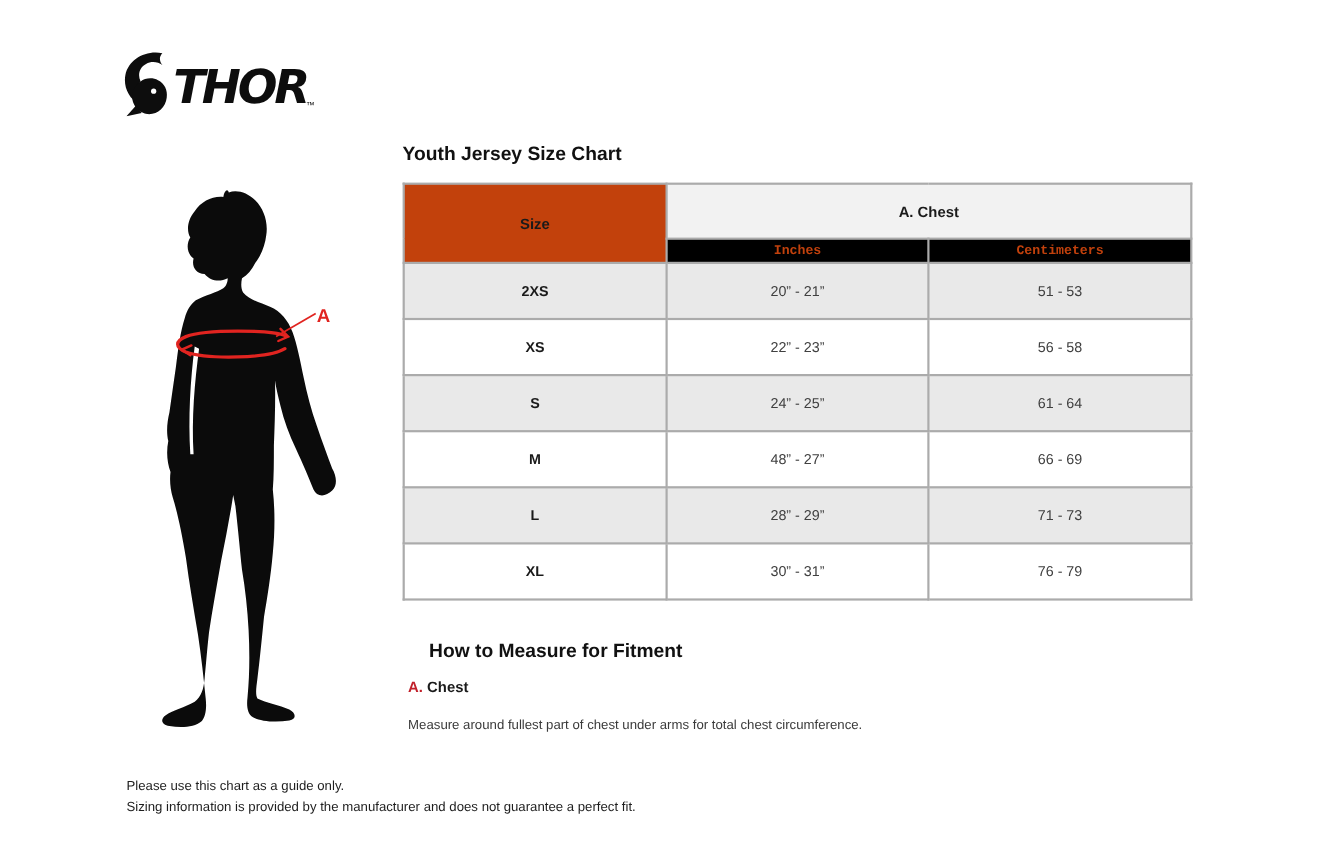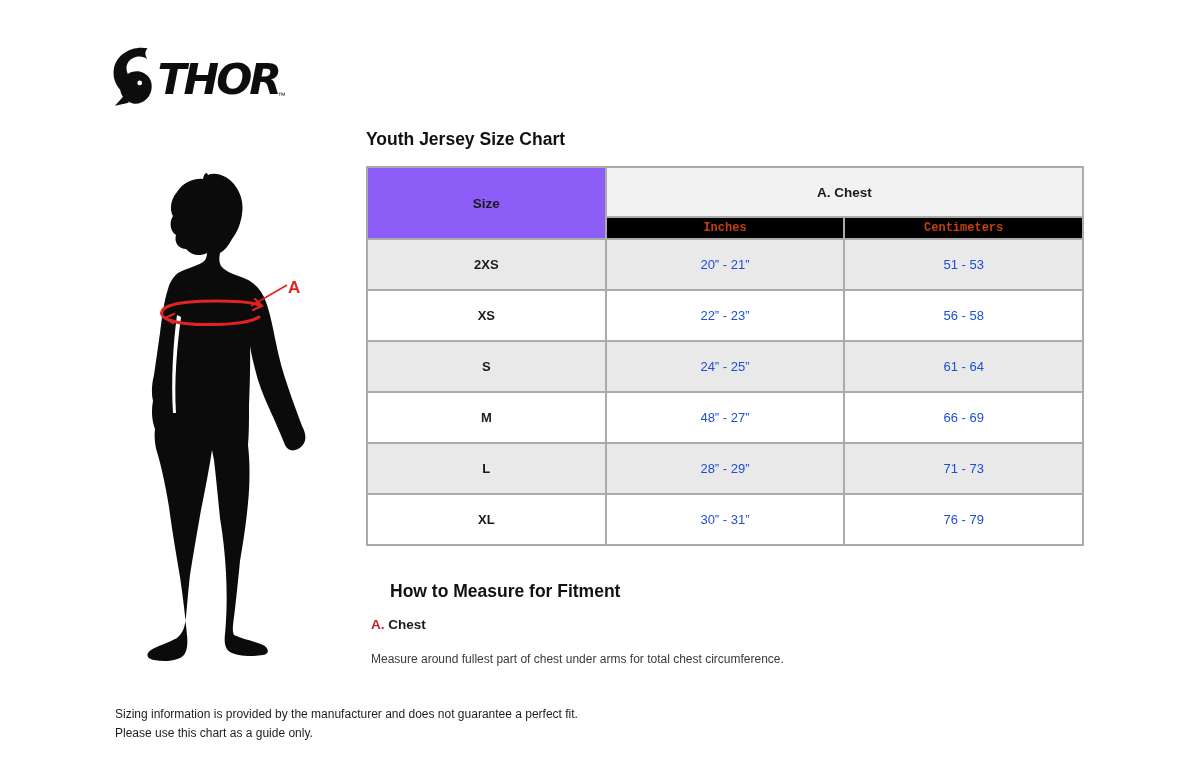--- a/index.html
+++ b/index.html
@@ -61,41 +61,41 @@
     border: 2px solid #ababab;
     text-align: center;
     vertical-align: middle;
     padding: 0;
   }
   .col-size  { width: 238px; }
   .col-in    { width: 238px; }
   .col-cm    { width: 238px; }
 
   th.size-head {
-    background: #8b5cf6;
+    background: #c2410c;
     font-size: 13.5px;
     font-weight: bold;
     color: #1a1a1a;
   }
   th.group-head {
     background: #f2f2f2;
     height: 48px;
     font-size: 13.5px;
     font-weight: bold;
     color: #1a1a1a;
   }
   th.sub-head {
     background: #000000;
     color: #c2410c;
     height: 20px;
     font-size: 12px;
     font-weight: bold;
     font-family: Liberation Mono, monospace;
   }
-  tr.data-row td { height: 49px; color: #1d4ed8; }
+  tr.data-row td { height: 49px; color: #404040; }
   tr.data-row td.size-cell { font-weight: bold; color: #1a1a1a; }
   tr.data-row.alt td { background: #e9e9e9; }
   tr.data-row:not(.alt) td { background: #ffffff; }
 
   
   #measure { margin-top: 35px; }
   .measure-item { padding-left: 5px; margin-top: 16px; }
   .measure-name {
     font-size: 13.5px;
     font-weight: bold;
@@ -263,17 +263,17 @@
         <div class="measure-name">
           <span class="measure-letter">A.</span>
           <span>Chest</span>
         </div>
         <div class="measure-desc">Measure around fullest part of chest under arms for total chest circumference.</div>
       </div>
     </div>
   </div>
 
   <div id="footer">
+    <div>Please use this chart as a guide only.</div>
     <div>Sizing information is provided by the manufacturer and does not guarantee a perfect fit.</div>
-    <div>Please use this chart as a guide only.</div>
   </div>
 
 </div>
 
 </body></html>

